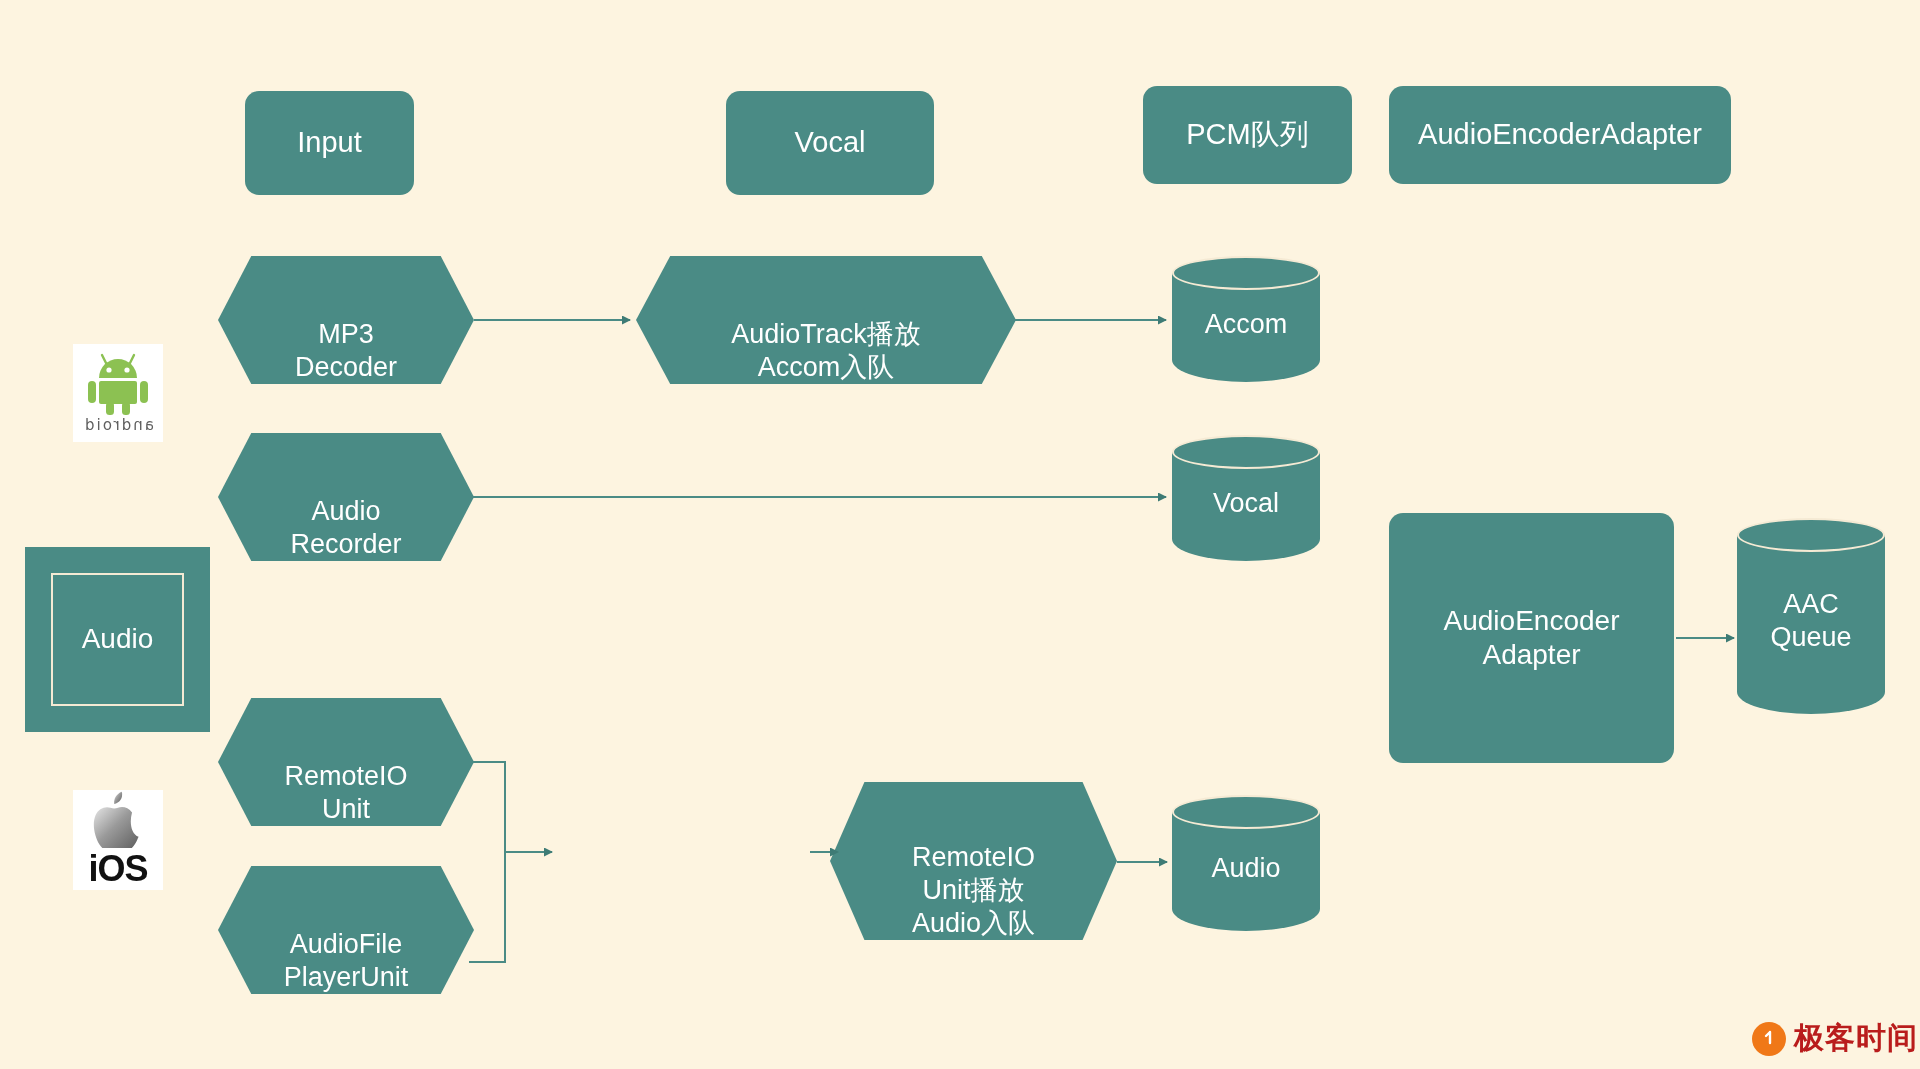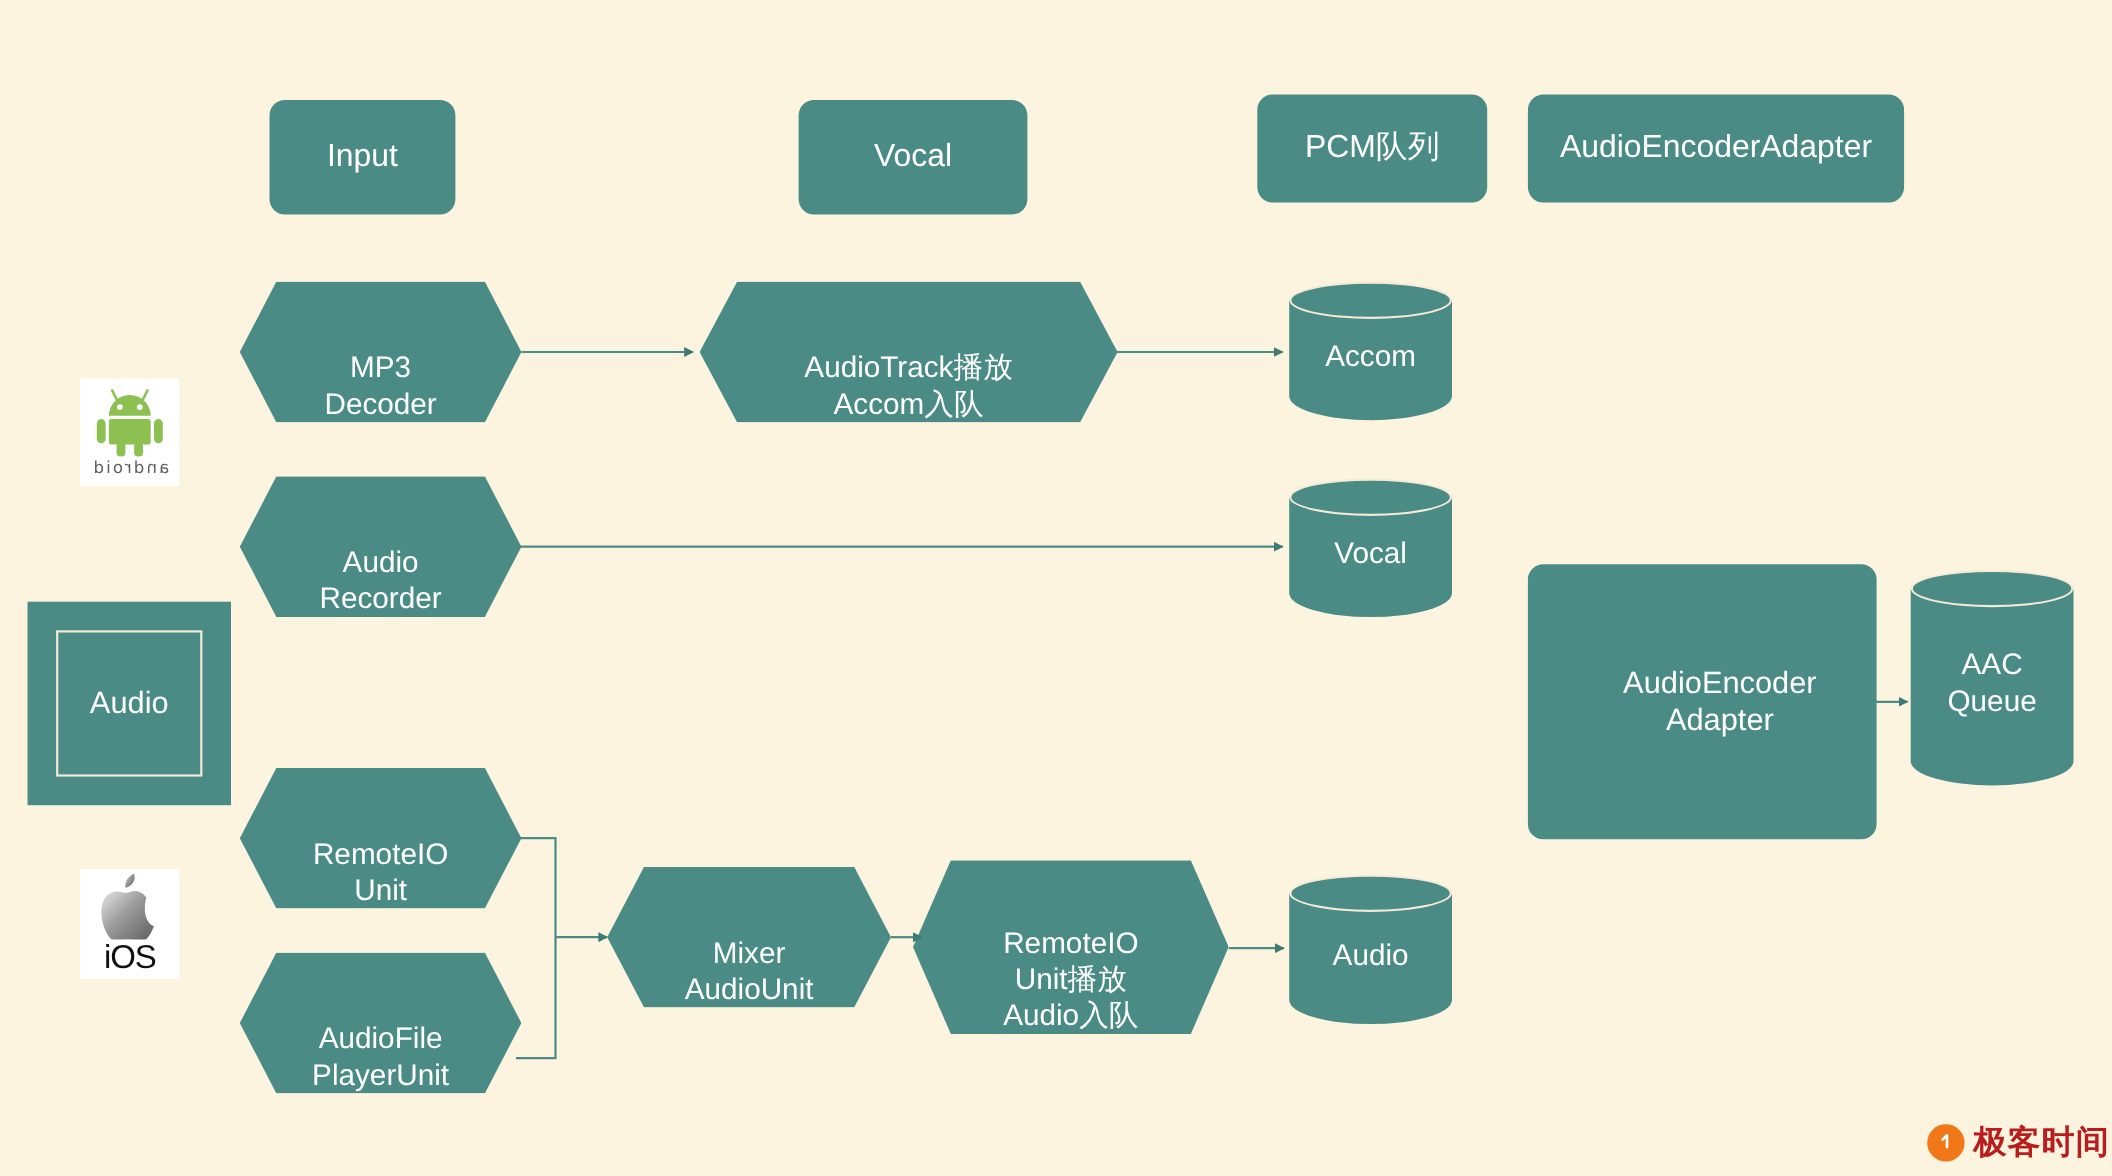--- a/index.html
+++ b/index.html
@@ -105,21 +105,21 @@
     position:absolute;background:#ffffff;
     display:flex;flex-direction:column;align-items:center;justify-content:center;
   }
   .android-word{
     font-family:"DejaVu Sans",sans-serif;
     font-size:15px;letter-spacing:2px;color:#5f5f5f;
     transform:scaleX(-1);
   }
   .ios-word{
     font-family:"Liberation Sans",sans-serif;
-    font-weight:normal;font-size:30px;color:#111;letter-spacing:-1px;
+    font-weight:bold;font-size:36px;color:#111;letter-spacing:-1px;
   }
 
   
   .watermark{
     position:absolute;display:flex;align-items:center;gap:8px;
   }
   .wm-badge{
     width:34px;height:34px;border-radius:50%;
     background:#f07818;
     display:flex;align-items:center;justify-content:center;
@@ -241,25 +241,20 @@
     <span class="node-label">AudioFile
 PlayerUnit</span>
   </div>
 
   <div class="hex" style="left:636px;top:256px;width:380px;height:128px;">
     <div class="hexfill" style="clip-path:polygon(9% 0%,91% 0%,100% 50%,91% 100%,9% 100%,0% 50%);"></div>
     <span class="node-label">AudioTrack播放
 Accom入队</span>
   </div>
 
-  <div class="hex" style="left:552px;top:788px;width:258px;height:128px;">
-    <div class="hexfill"></div>
-    <span class="node-label">Mixer
-AudioUnit</span>
-  </div>
 
   <div class="hex" style="left:830px;top:782px;width:287px;height:158px;">
     <div class="hexfill" style="clip-path:polygon(12% 0%,88% 0%,100% 50%,88% 100%,12% 100%,0% 50%);"></div>
     <span class="node-label">RemoteIO
 Unit播放
 Audio入队</span>
   </div>
 
   <div class="cyl" style="left:1172px;top:256px;width:148px;height:126px;">
     <div class="cyl-body"></div>
@@ -272,21 +267,21 @@
     <div class="cyl-top"></div>
     <span class="node-label">Vocal</span>
   </div>
 
   <div class="cyl" style="left:1172px;top:795px;width:148px;height:136px;">
     <div class="cyl-body"></div>
     <div class="cyl-top"></div>
     <span class="node-label">Audio</span>
   </div>
 
-  <div class="rrect" style="left:1389px;top:513px;width:285px;height:250px;padding-left:32px;">
+  <div class="rrect" style="left:1389px;top:513px;width:285px;height:250px;">
     <span class="node-label" style="font-size:28px;">AudioEncoder
 Adapter</span>
   </div>
 
   <div class="cyl" style="left:1737px;top:518px;width:148px;height:196px;">
     <div class="cyl-body"></div>
     <div class="cyl-top"></div>
     <span class="node-label">AAC
 Queue</span>
   </div>

